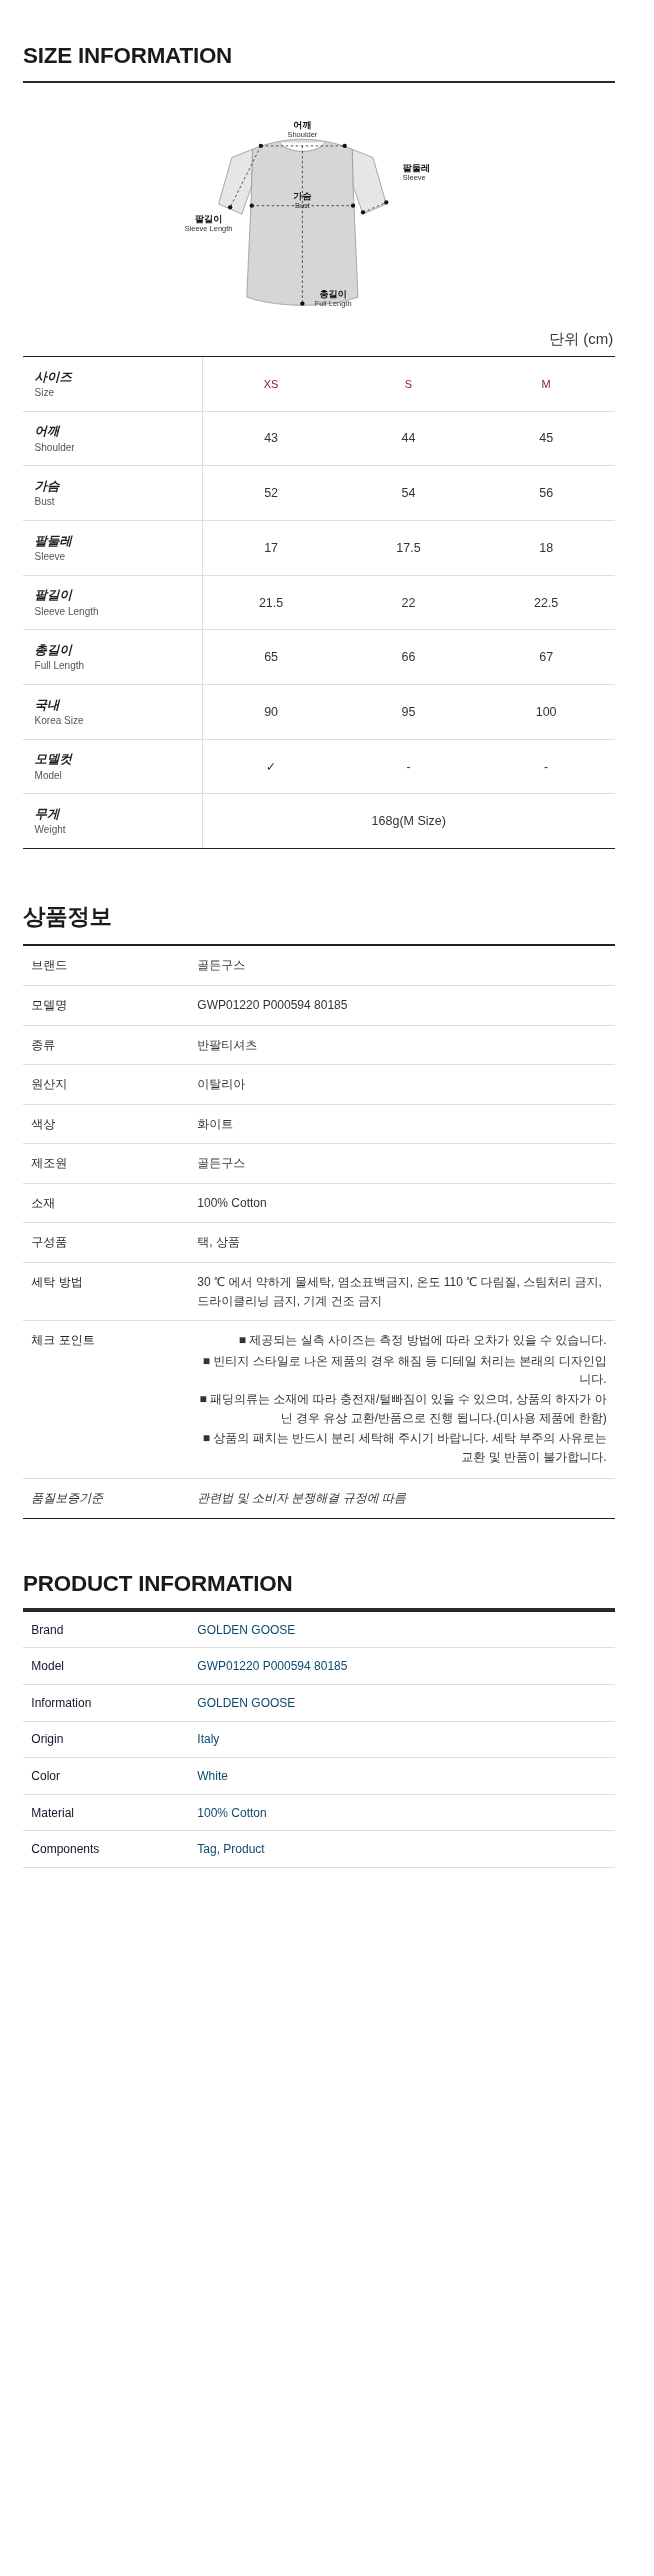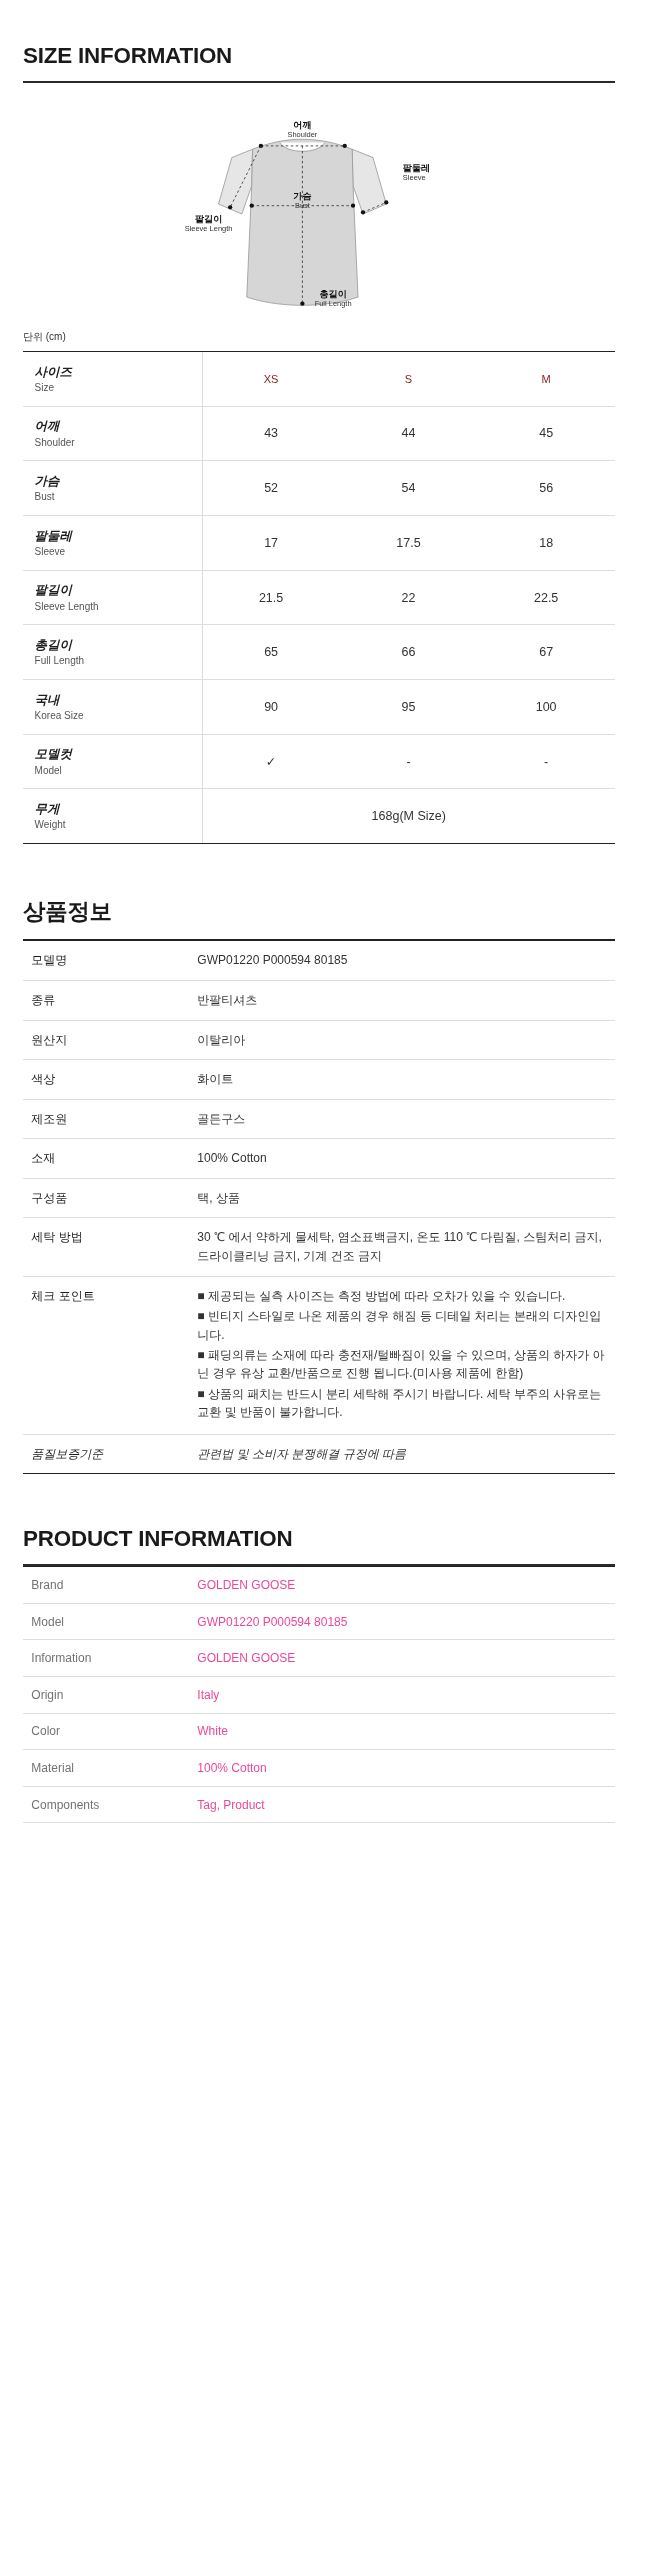--- a/index.html
+++ b/index.html
@@ -37,22 +37,22 @@
   .rule.thin { height: 1.7px; background: #222; }
 
   
   .diagram-wrap {
     width: 100%;
     display: flex;
     justify-content: center;
     padding: 23px 0 5px 0;
   }
   .unit-note {
-    text-align: left;
-    font-size: 10px;
+    text-align: right;
+    font-size: 15px;
     color: #333;
     padding: 3.3px 1.7px 6.6px 0;
   }
 
   
   table {
     width: 100%;
     border-collapse: collapse;
     table-layout: fixed;
   }
@@ -106,33 +106,34 @@
   .info-table tr:last-child td { border-bottom: 1.7px solid #222; font-style: italic; }
   .info-table td.label {
     width: 166px;
     color: #1f1f1f;
   }
   .info-table td.value { color: #333; }
   .bullets p {
     margin: 0 0 1.7px 0;
     text-indent: 0;
     padding-left: 0;
+    text-align: right;
   }
 
   
   .prod-table td {
     border-top: 0.8px solid #dddddd;
     border-bottom: 0.8px solid #dddddd;
     padding: 10.8px 8.3px;
     font-size: 12px;
-    color: #ec4899;
+    color: #0c4a6e;
     vertical-align: middle;
   }
   .prod-table tr:first-child td { border-top: 1.7px solid #222; }
-  .prod-table td.label { width: 166px; color: #737373; }
+  .prod-table td.label { width: 166px; color: #0f172a; }
 
   .check { font-size: 13.3px; }
 </style>
 </head>
 <body>
 
 <div class="page">
 
   <div class="section-title">SIZE INFORMATION</div>
   <div class="rule"></div>
@@ -277,20 +278,24 @@
         <td class="vsep" colspan="3">168g(M Size)</td>
       </tr>
     </tbody>
   </table>
 
   <div class="section-title small-gap">상품정보</div>
   <div class="rule thin"></div>
 
   <table class="info-table">
     <tbody>
+      <tr>
+        <td class="label">브랜드</td>
+        <td class="value">골든구스</td>
+      </tr>
       <tr>
         <td class="label">모델명</td>
         <td class="value">GWP01220 P000594 80185</td>
       </tr>
       <tr>
         <td class="label">종류</td>
         <td class="value">반팔티셔츠</td>
       </tr>
       <tr>
         <td class="label">원산지</td>

